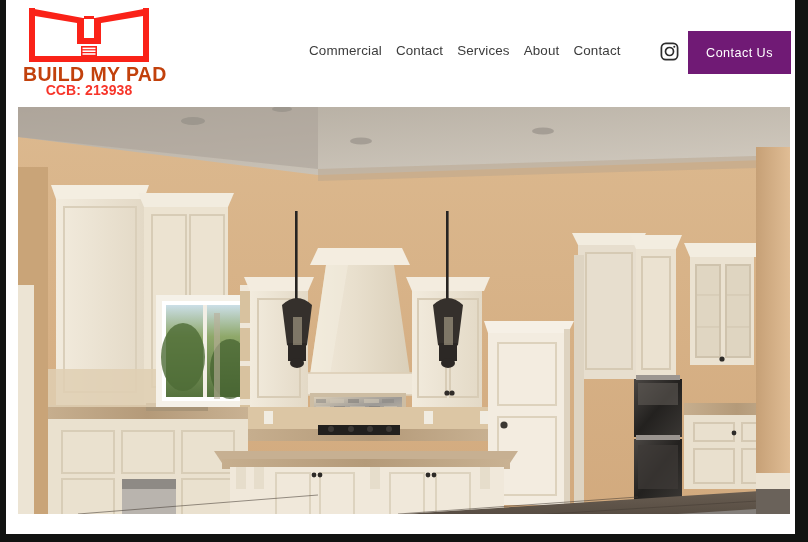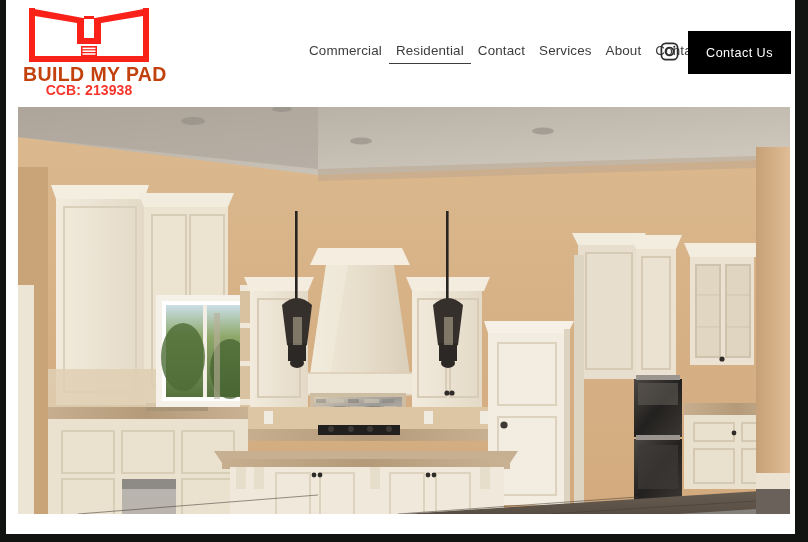--- a/index.html
+++ b/index.html
@@ -120,21 +120,21 @@
     display: block;
   }
 
   
   .cta {
     position: absolute;
     left: 682px;
     top: 31px;
     width: 103px;
     height: 43px;
-    background: #000000;
+    background: #701a75;
     border: none;
     color: #ffffff;
     font-family: "Liberation Sans", sans-serif;
     font-size: 12.6px;
     font-weight: 400;
     letter-spacing: 0.45px;
     cursor: pointer;
     padding: 0;
   }
 
@@ -187,21 +187,20 @@
               <rect x="59.5" y="51.2" width="13" height="1.6" fill="#ffffff"></rect>
             </g>
           </svg>
         </span>
         <span class="logo-word">BUILD MY PAD</span>
         <span class="logo-ccb">CCB: 213938</span>
       </a>
 
       <nav class="nav">
         <a href="#">Commercial</a>
-        <a href="#" class="active">Residential</a>
         <a href="#">Contact</a>
         <a href="#">Services</a>
         <a href="#">About</a>
         <a href="#">Contact</a>
       </nav>
 
       <a class="ig" href="#">
         <svg viewBox="0 0 19 19" width="19" height="19" aria-hidden="true">
           <rect x="1.4" y="1.4" width="16.2" height="16.2" rx="4.4" ry="4.4" fill="none" stroke="#2d2d2d" stroke-width="1.7"></rect>
           <circle cx="9.5" cy="9.5" r="4" fill="none" stroke="#2d2d2d" stroke-width="1.7"></circle>

